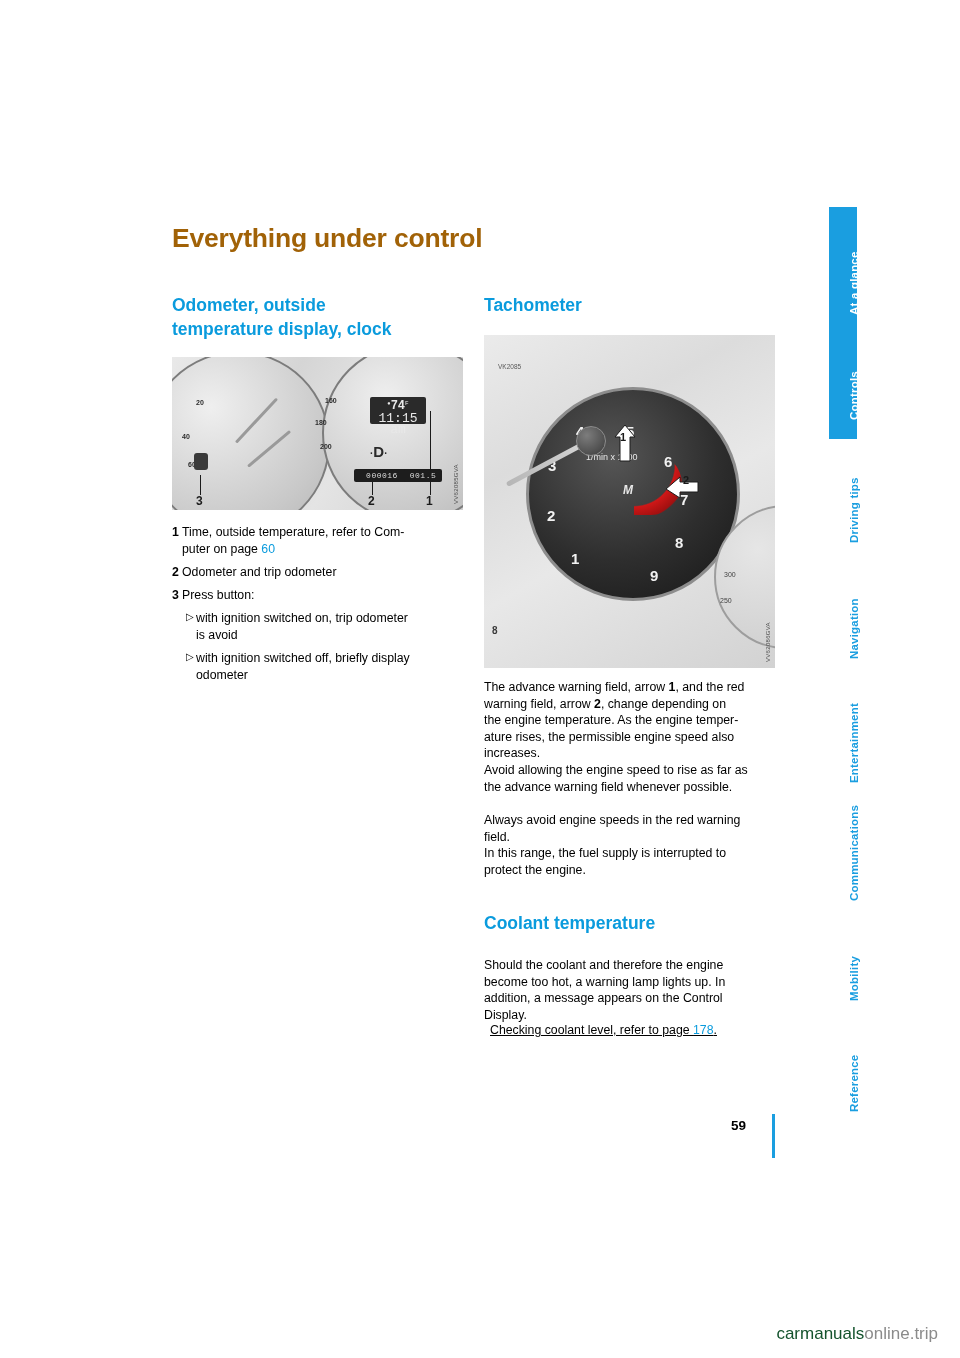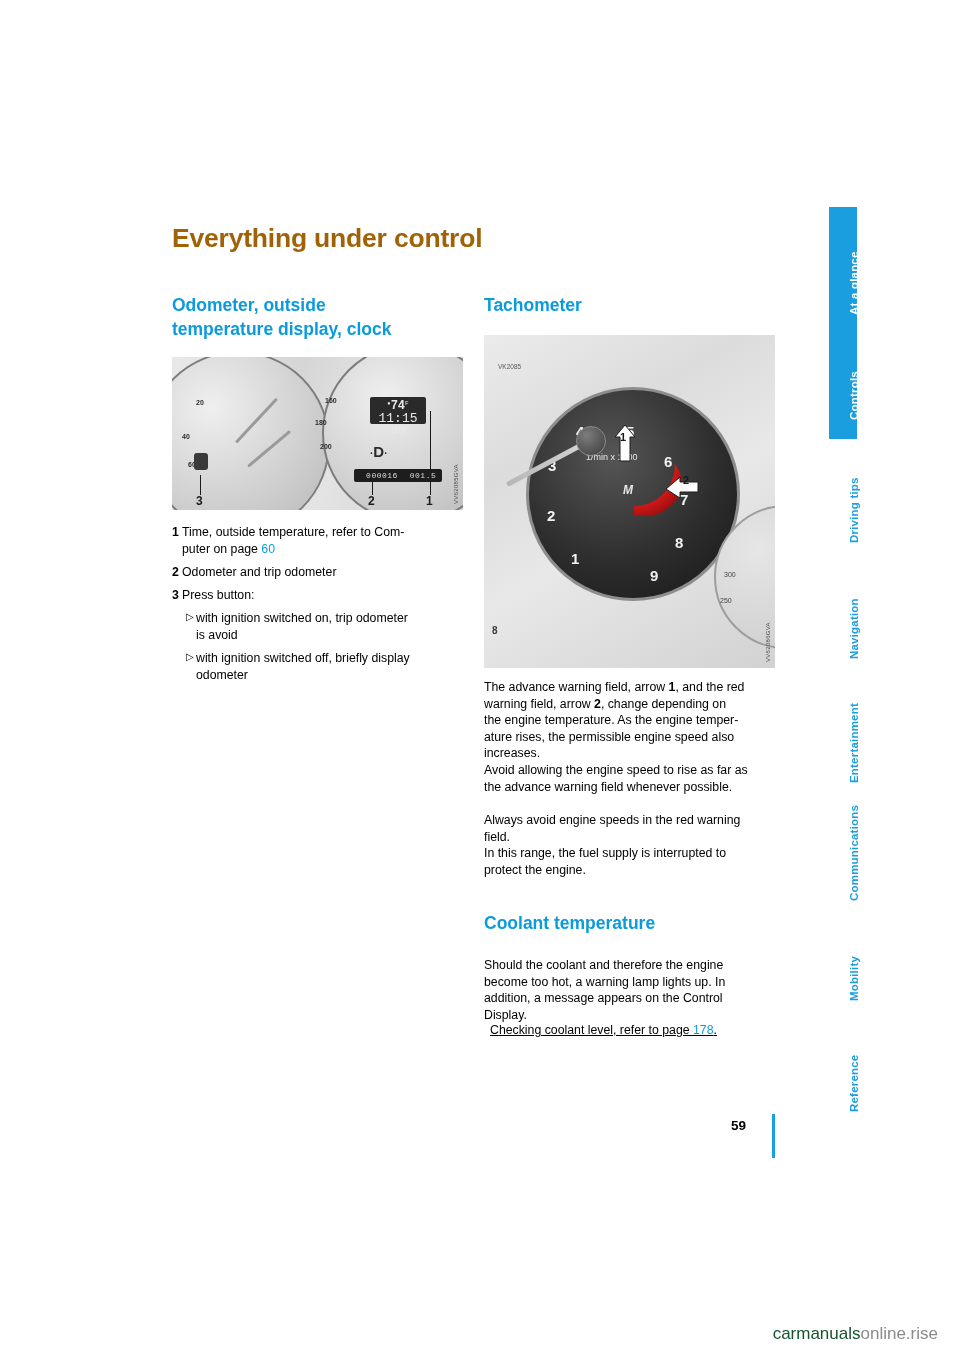--- a/index.html
+++ b/index.html
@@ -457,16 +457,16 @@
   </div>
 
   <div class="body" style="left:490px; top:1022px; width:296px;text-decoration:underline;">
     <span>Checking coolant level, refer to page </span><span class="link">178</span><span>.</span>
   </div>
 
   <div class="pagenum">59</div>
   <div class="page-rule"></div>
 
   <div class="watermark">
-    <b>carmanuals</b><span>online.rise</span>
+    <b>carmanuals</b><span>online.trip</span>
   </div>
 
 </div>
 
 </body></html>

